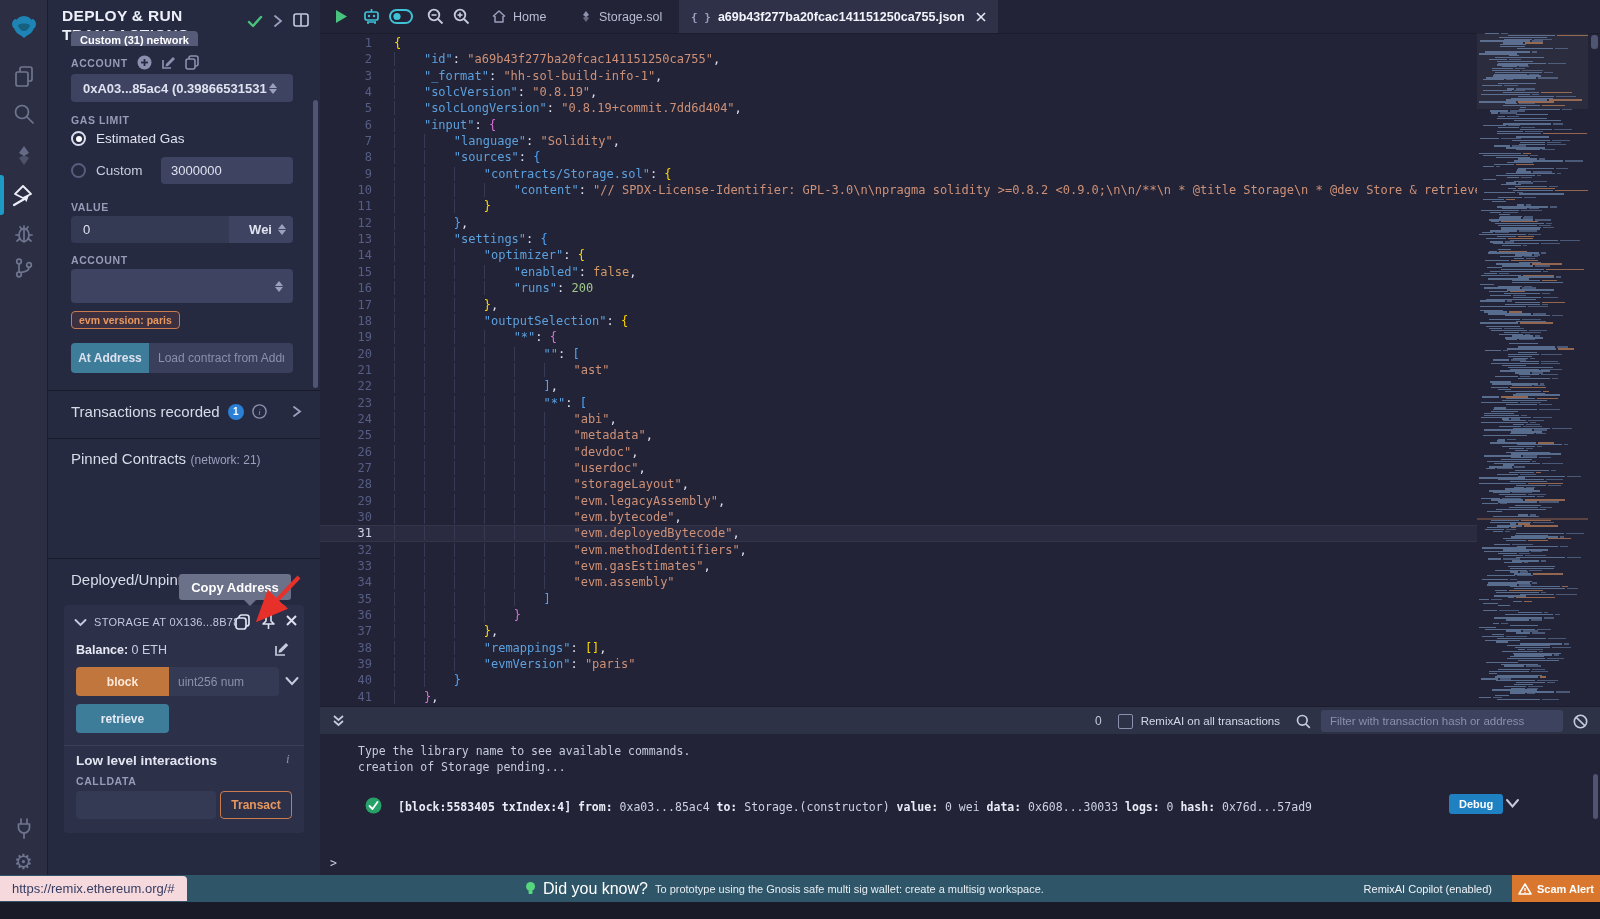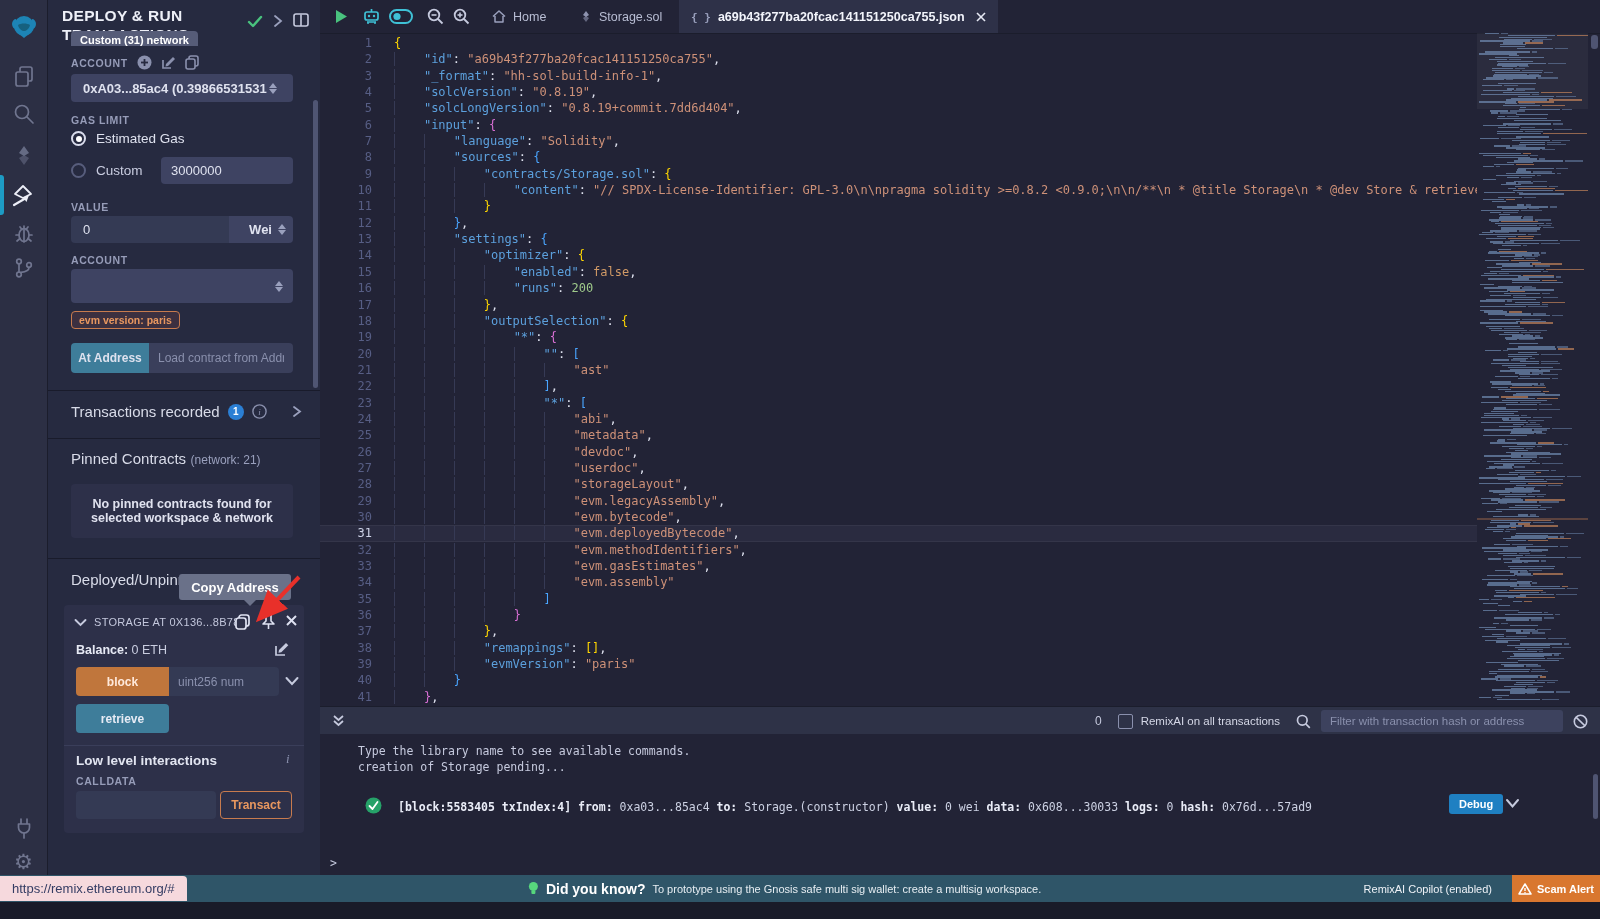--- a/index.html
+++ b/index.html
@@ -246,24 +246,20 @@
             <polyline points="2,2 8,6.5 2,11" fill="none" stroke="#9aa0bd" stroke-width="1.8" stroke-linecap="round"></polyline>
           </svg>
         </span>
     </div>
     <div class="divider" style="top:438px;"></div>
 
     <div class="abs" style="left:23px;top:450px;">
       <span style="font-size:15px;color:#d8dbe8;">Pinned Contracts</span>
       <span style="font-size:12px;color:#9aa0bd;">(network: 21)</span>
     </div>
-    <div class="card abs" style="left:23px;top:484px;width:222px;height:54px;display:flex;flex-direction:column;align-items:center;justify-content:center;">
-      <span style="font-size:12.5px;font-weight:600;color:#e0e2ef;">No pinned contracts found for</span>
-      <span style="font-size:12.5px;font-weight:600;color:#e0e2ef;">selected workspace &amp; network</span>
-    </div>
 
     <div class="divider" style="top:558px;"></div>
     <div class="abs" style="left:23px;top:571px;font-size:15px;color:#d8dbe8;white-space:nowrap;width:225px;overflow:hidden;">Deployed/Unpinned Contracts</div>
 
     <div class="card abs" style="left:16px;top:605px;width:240px;height:228px;">
       <span class="abs" style="left:10px;top:13px;cursor:pointer;">
           <svg width="13" height="9">
             <polyline points="1.5,2 6.5,7 11.5,2" fill="none" stroke="#c6cade" stroke-width="1.9" stroke-linecap="round"></polyline>
           </svg>
         </span>
@@ -814,21 +810,21 @@
   </div>
 
   <div id="statusbar">
     <div style="position:absolute;left:50%;transform:translateX(-53%);display:flex;align-items:center;gap:7px;white-space:nowrap;">
       <span>
           <svg width="11" height="15">
             <circle cx="5.5" cy="5.5" r="4.5" fill="#57d77d"></circle>
             <rect x="3.5" y="9.5" width="4" height="3.5" rx="1" fill="#57d77d"></rect>
           </svg>
         </span>
-      <span style="font-size:14px;font-weight:700;color:#fff;">Did you know?</span>
+      <span style="font-size:16px;font-weight:400;color:#fff;">Did you know?</span>
       <span style="font-size:11px;color:#e6edf2;">To prototype using the Gnosis safe multi sig wallet: create a multisig workspace.</span>
     </div>
     <span style="position:absolute;right:108px;font-size:11px;color:#eef2f7;">RemixAI Copilot (enabled)</span>
     <div id="scam">
       <span>
           <svg width="14" height="12">
             <polygon points="7,1 13,11 1,11" fill="none" stroke="#fff" stroke-width="1.5" stroke-linejoin="round"></polygon>
             <line x1="7" y1="5" x2="7" y2="8" stroke="#fff" stroke-width="1.4"></line>
             <circle cx="7" cy="9.7" r=".8" fill="#fff"></circle>
           </svg>

